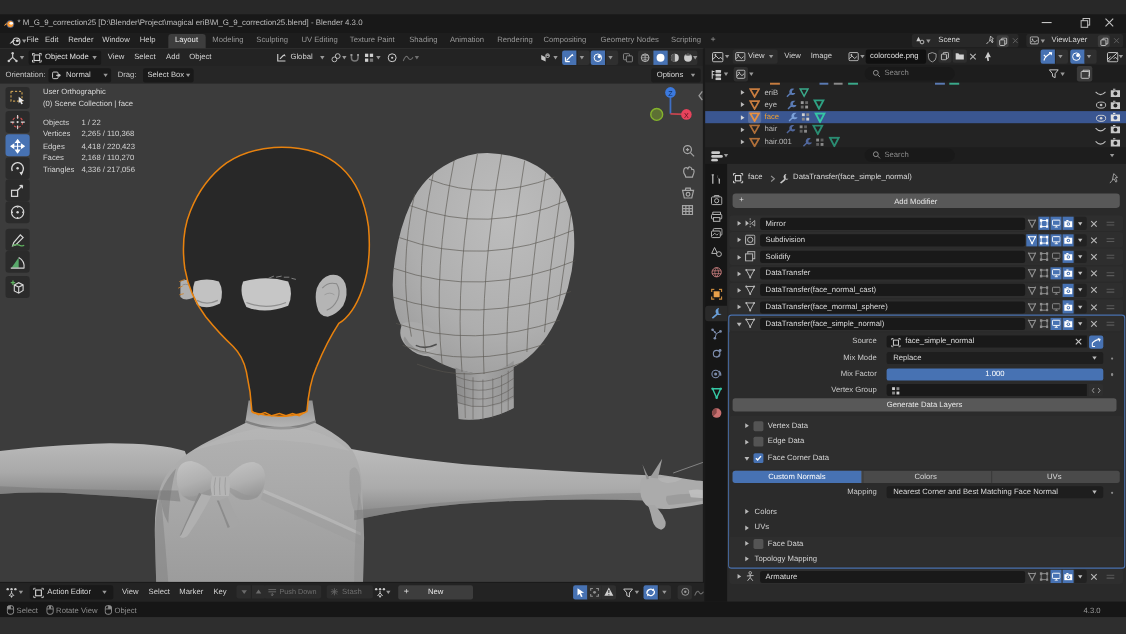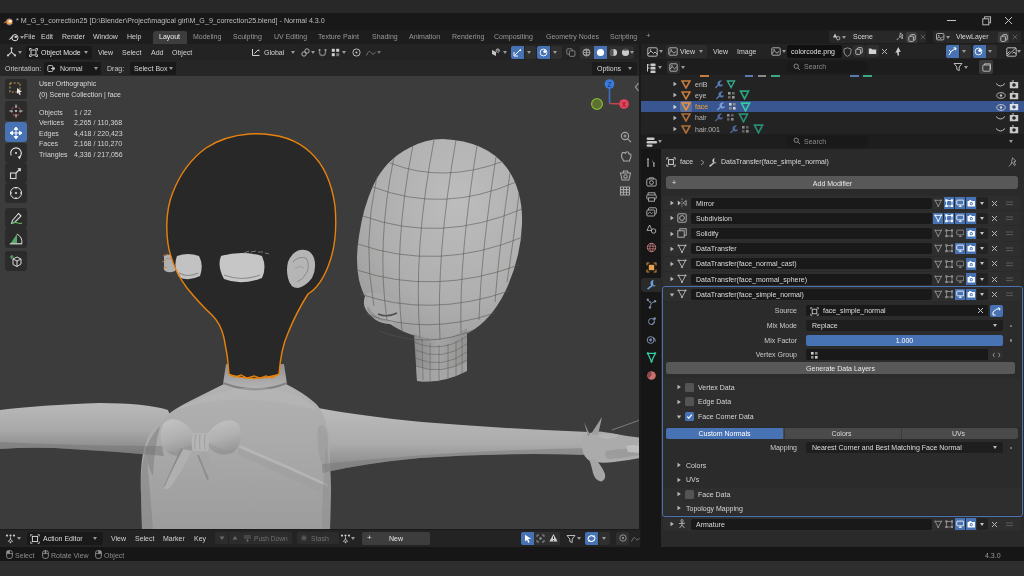--- a/index.html
+++ b/index.html
@@ -16,21 +16,21 @@
 
 <div class="abs" style="left:0;top:13px;width:1024px;height:17px;background:#181818;"></div>
 <div class="abs" style="left:3px;top:16px;width:11px;height:11px;">
 <svg width="11" height="11" viewBox="0 0 11 11">
  <path d="M0.4,7.6 Q2.6,6.9 3.8,5.6 L5.8,4.0 L3.6,4.2 Q1.6,5.8 0.4,7.6Z" fill="#ff9d35"></path>
  <circle cx="6.4" cy="5.9" r="3.3" fill="#ff9d35"></circle>
  <circle cx="6.4" cy="5.9" r="3.3" fill="none" stroke="#1e4a8f" stroke-width="0.7"></circle>
  <ellipse cx="7.2" cy="5.2" rx="1.6" ry="1.3" fill="#fff"></ellipse>
 </svg>
     </div>
-<div class="txt" style="left:16px;top:17px;font-size:7.15px;color:#bdbdbd;">* M_G_9_correction25 [D:\Blender\Project\magical girl\M_G_9_correction25.blend] - Normal 4.3.0</div>
+<div class="txt" style="left:16px;top:17px;font-size:7.15px;color:#bdbdbd;">* M_G_9_correction25 [D:\Blender\Project\magical eriB\M_G_9_correction25.blend] - Blender 4.3.0</div>
 <div class="abs" style="left:947px;top:20px;width:9px;height:1px;background:#c5c5c5;"></div>
 <svg class="abs" style="left:982px;top:16px;" width="10" height="10" viewBox="0 0 10 10">
       <rect x="2.6" y="0.8" width="6" height="6" fill="none" stroke="#c5c5c5" stroke-width="0.9"></rect>
       <rect x="0.8" y="2.8" width="6" height="6" fill="#191919" stroke="#c5c5c5" stroke-width="0.9"></rect>
     </svg>
 <svg class="abs" style="left:1004px;top:16px;" width="9" height="9" viewBox="0 0 9 9">
       <path d="M1,1 L8,8 M8,1 L1,8" stroke="#c5c5c5" stroke-width="1"></path>
     </svg>
 
 <div class="abs" style="left:0;top:30px;width:1024px;height:14px;background:#1d1d1d;"></div>

